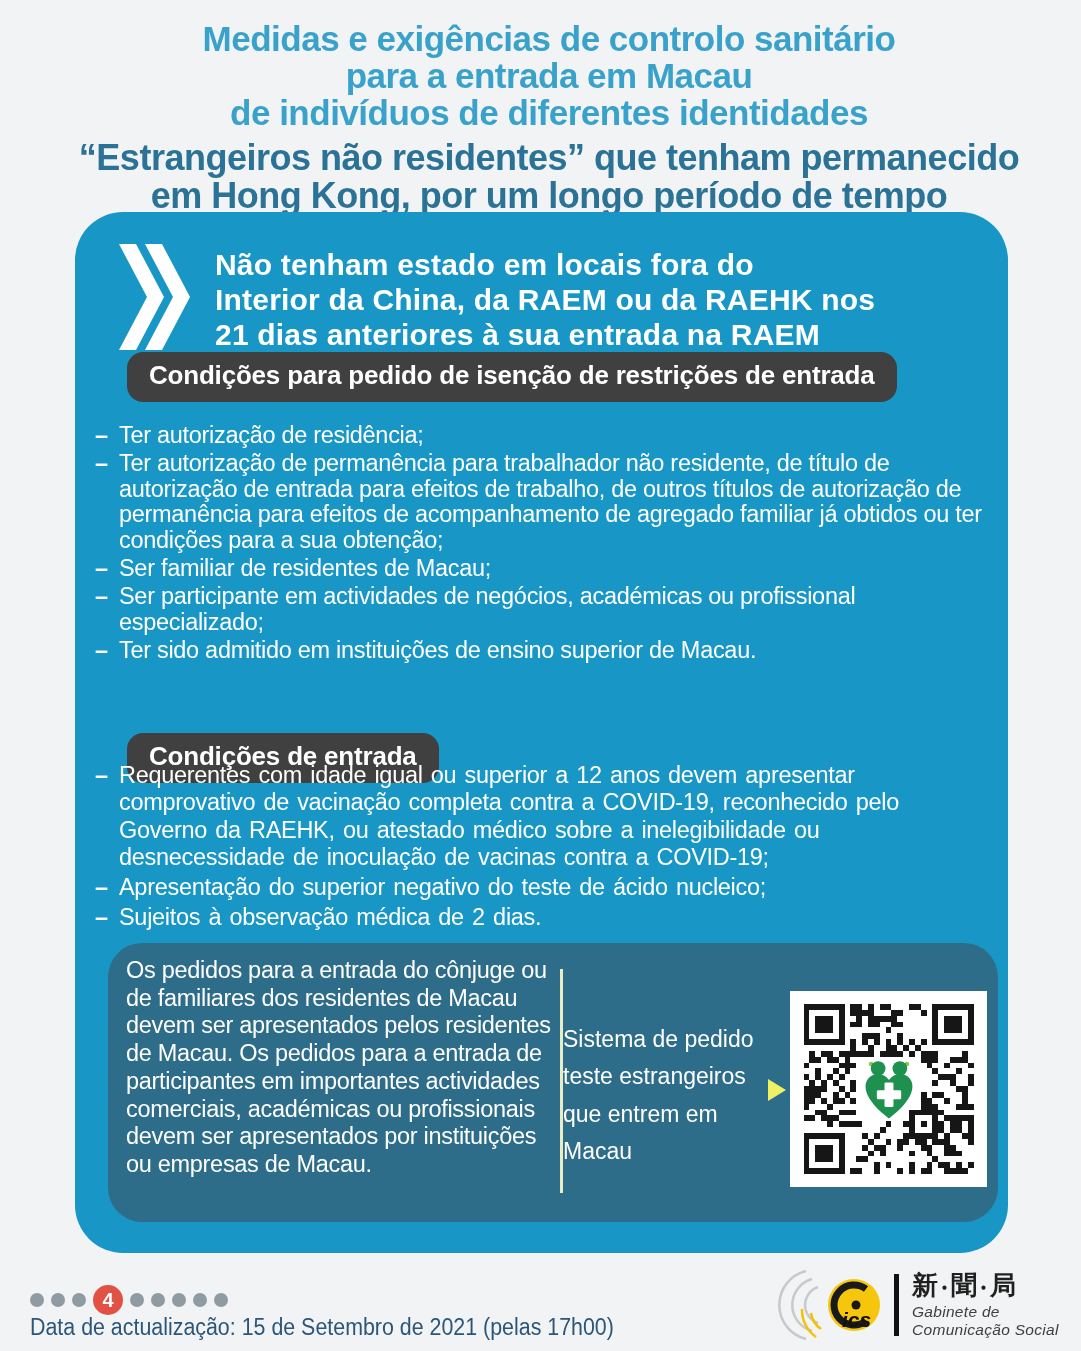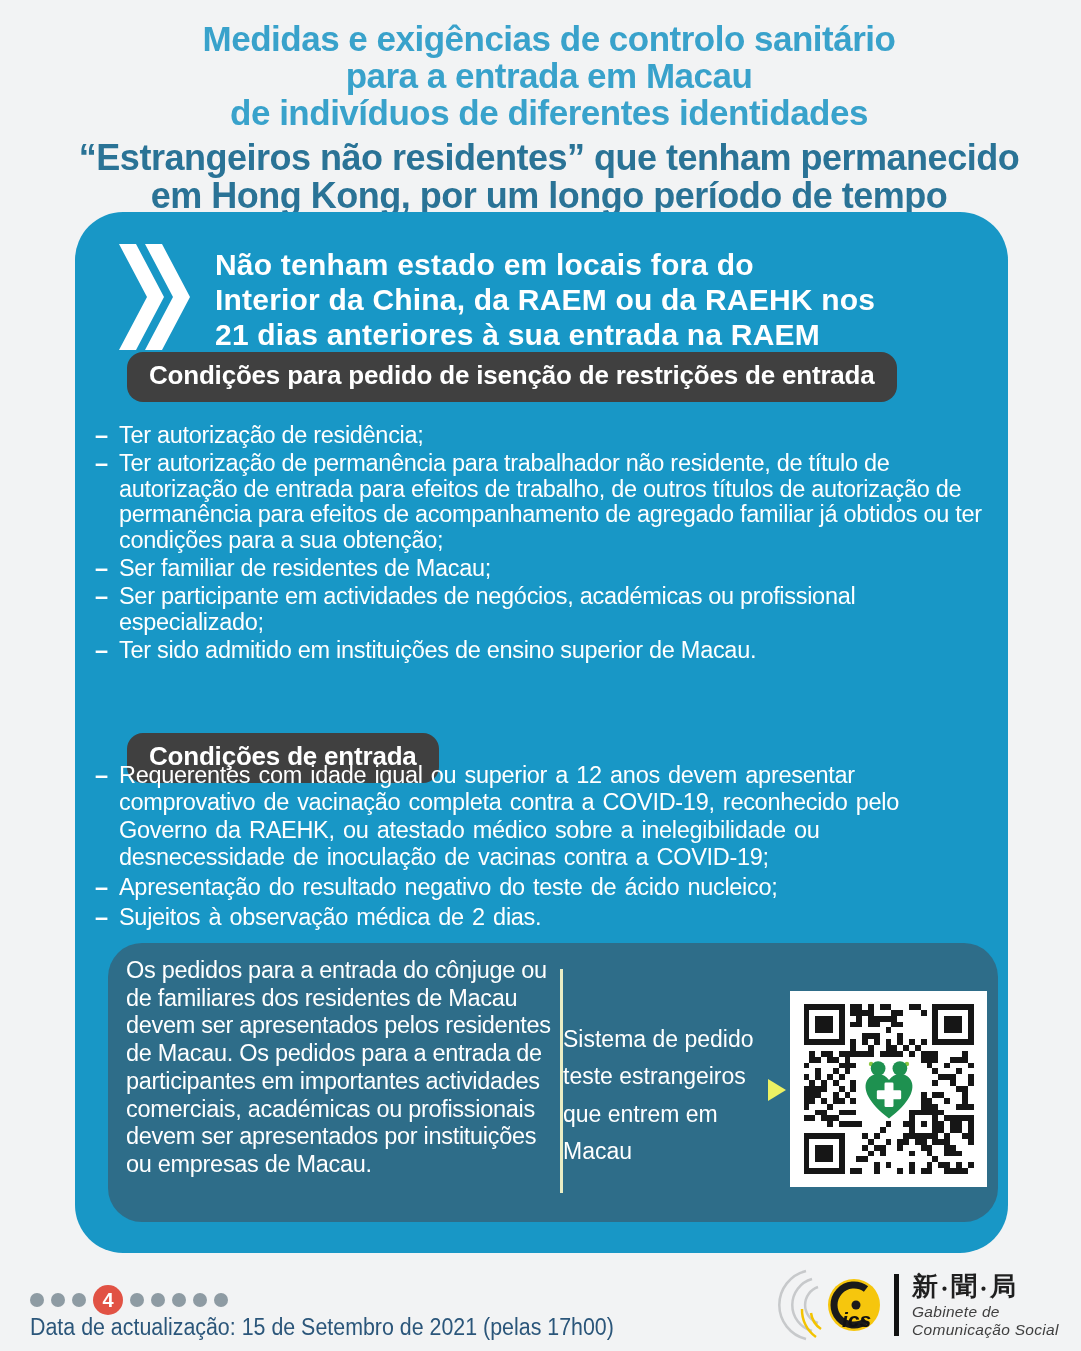--- a/index.html
+++ b/index.html
@@ -47,21 +47,21 @@
 
   
   .dots{position:absolute;left:30px;top:1284px;height:32px;display:flex;align-items:center;gap:7px;}
   .pdot{width:14px;height:14px;border-radius:50%;background:#8E9BA3;flex:none;}
   .pdot.current{width:30px;height:30px;background:#E15244;color:#fff;font-weight:bold;font-size:20px;
                 display:flex;align-items:center;justify-content:center;}
   .date{position:absolute;left:30px;top:1314px;font-size:23px;color:#2B567A;white-space:nowrap;
         transform:scaleX(0.93);transform-origin:left top;}
   .gcs{position:absolute;left:778px;top:1266px;display:flex;align-items:center;}
   .logo-text{margin-left:8px;}
-  .logo-cn{font-size:26px;color:#1F1F1F;letter-spacing:3px;font-weight:bold;line-height:1.1;}
+  .logo-cn{font-size:26px;color:#1F1F1F;letter-spacing:3px;font-weight:bold;line-height:1.1;font-family:Liberation Serif, serif;}
   .logo-pt{font-size:15.5px;font-style:italic;color:#3F3F3F;line-height:1.13;letter-spacing:0.3px;}
   .logo-pt.first{margin-top:3px;}
 </style>
 </head>
 <body>
 
 <div class="poster">
 
   <header class="masthead">
     <h1 class="title">
@@ -112,21 +112,21 @@
     </ul>
 
     <div class="pill pill2">Condições de entrada</div>
 
     <ul class="bullets bullets2">
       <li>
         <span class="dash">–</span>
         <span>Requerentes com idade igual ou superior a 12 anos devem apresentar comprovativo de vacinação completa contra a COVID-19, reconhecido pelo Governo da RAEHK, ou atestado médico sobre a inelegibilidade ou desnecessidade de inoculação de vacinas contra a COVID-19;</span></li>
       <li>
         <span class="dash">–</span>
-        <span>Apresentação do resultado negativo do teste de ácido nucleico;</span></li>
+        <span>Apresentação do superior negativo do teste de ácido nucleico;</span></li>
       <li>
         <span class="dash">–</span>
         <span>Sujeitos à observação médica de 2 dias.</span></li>
     </ul>
 
     <div class="note-card">
       <p class="note-text">Os pedidos para a entrada do cônjuge ou de familiares dos residentes de Macau devem ser apresentados pelos residentes de Macau. Os pedidos para a entrada de participantes em importantes actividades comerciais, académicas ou profissionais devem ser apresentados por instituições ou empresas de Macau.</p>
       <div class="note-divider"></div>
       <div class="qr-label">
         <span>Sistema de pedido</span>

